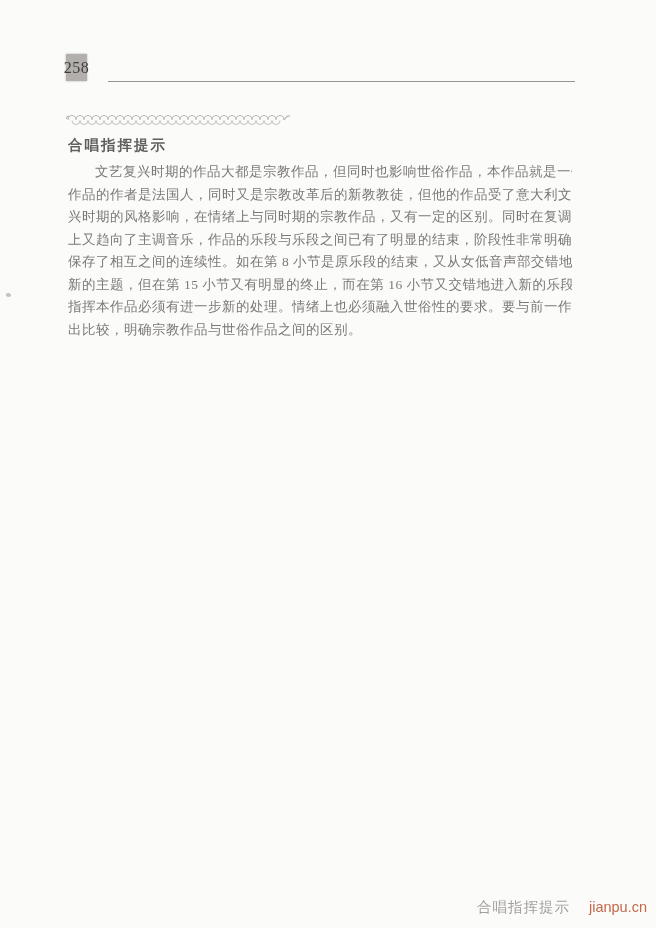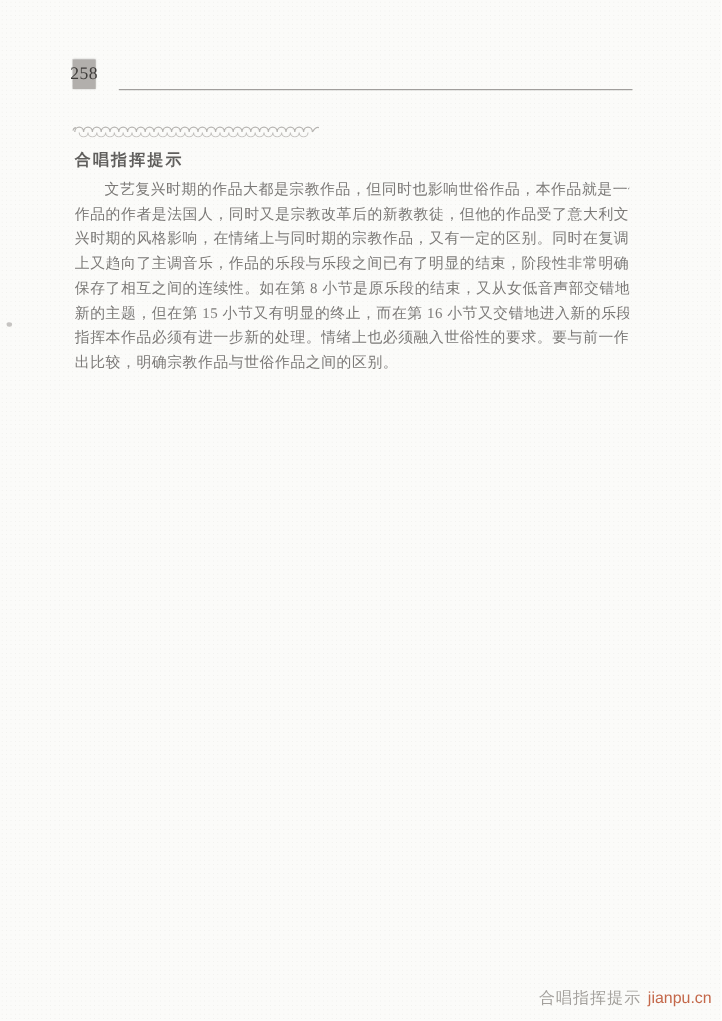--- a/index.html
+++ b/index.html
@@ -121,21 +121,21 @@
     font-family: "Liberation Sans", sans-serif;
     font-size: 14.5px;
     white-space: nowrap;
   }
   .footer-mark .site-name {
     color: #a3a09c;
     letter-spacing: 1px;
   }
   .footer-mark .site-url {
     color: #c4684a;
-    margin-left: 6px;
+    margin-left: 19px;
   }
 </style>
 </head>
 <body>
 
 <div class="page">
 
   <div class="page-number-box">
     <span>258</span>
   </div>

